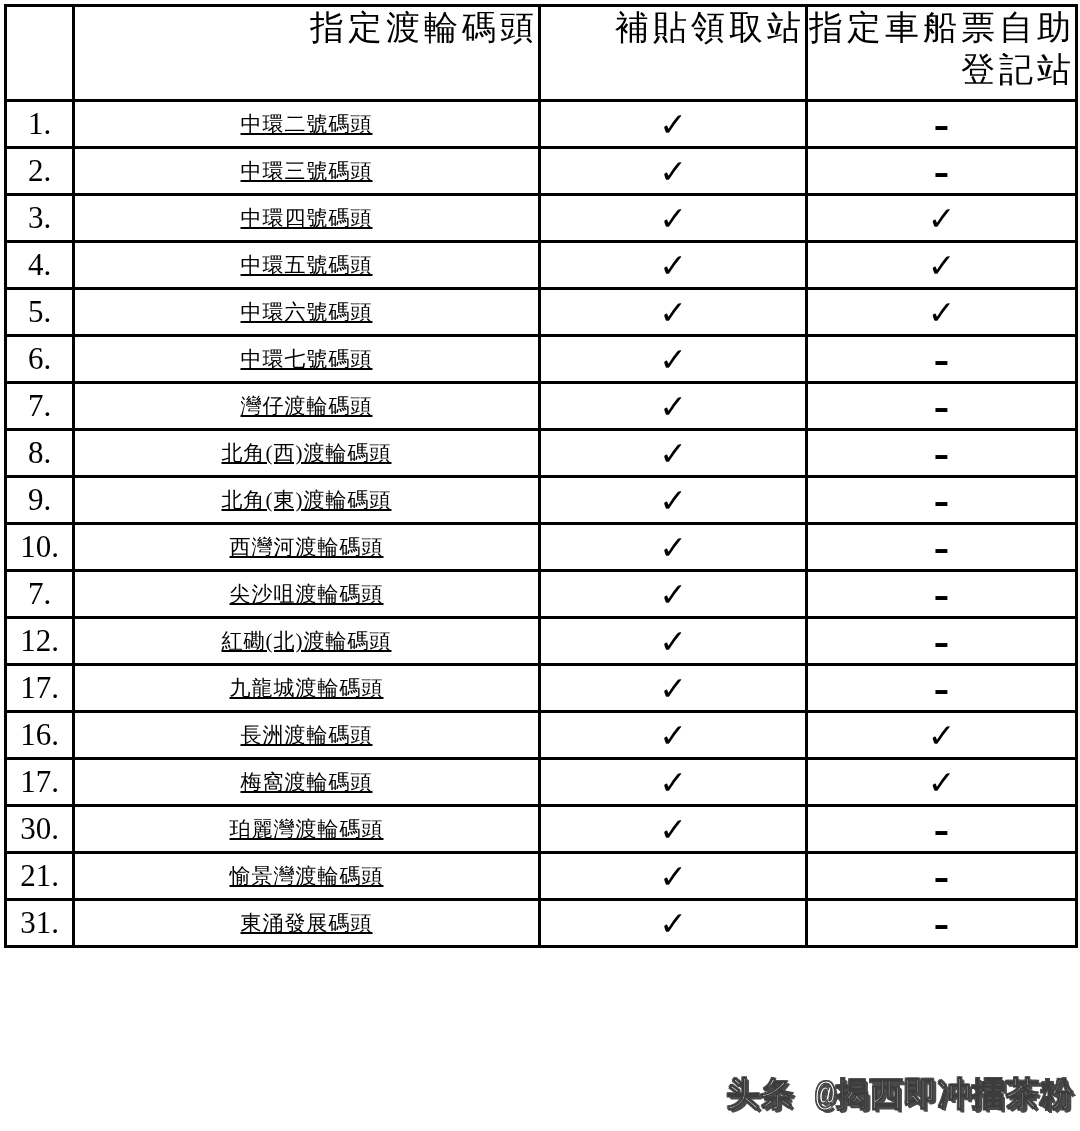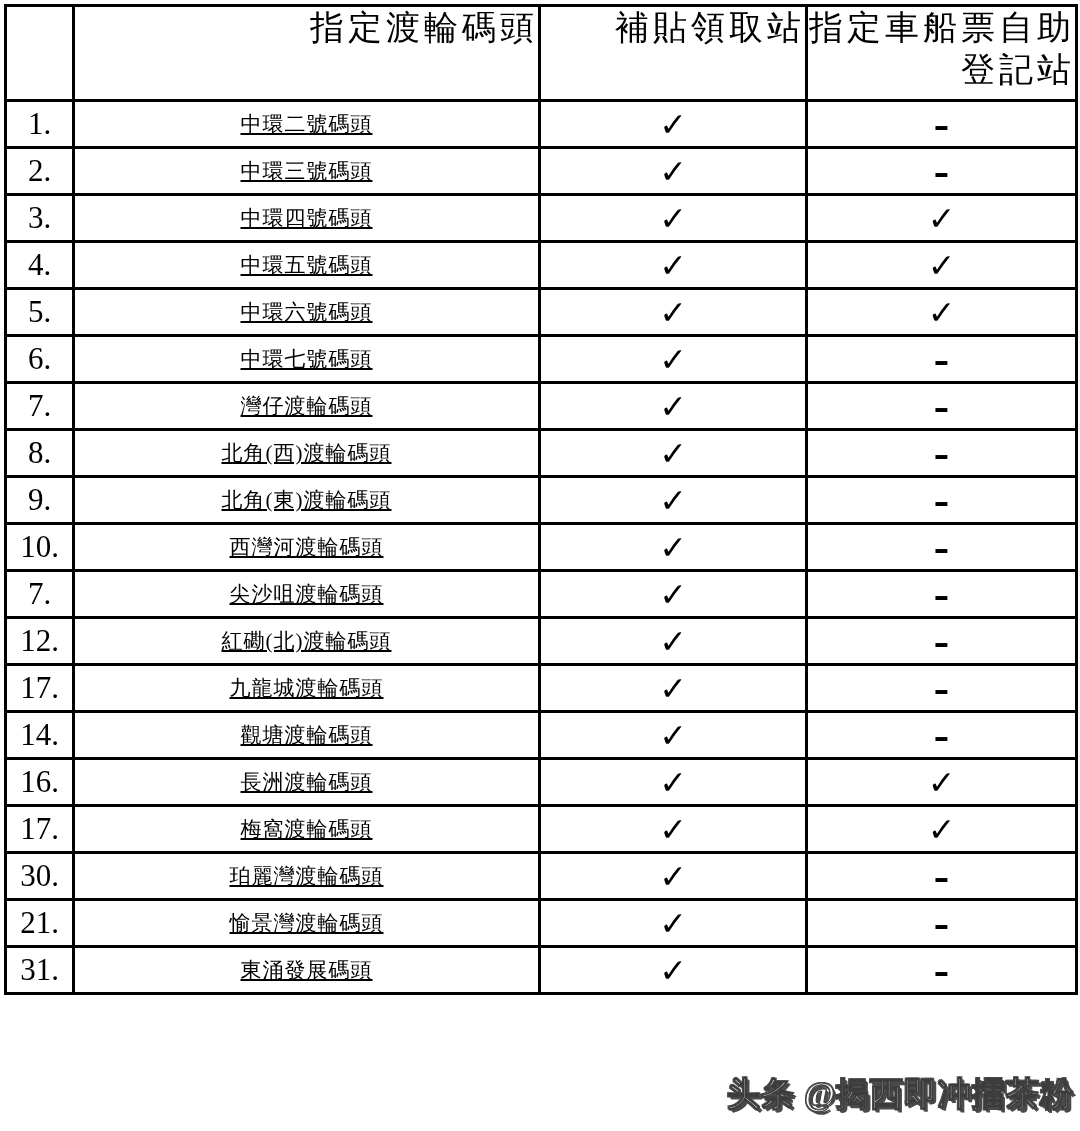--- a/index.html
+++ b/index.html
@@ -63,21 +63,21 @@
   .dash {
     font-family: "Liberation Serif", "DejaVu Serif", serif;
     font-weight: 700;
     font-size: 46px;
     line-height: 40px;
   }
   .watermark {
     position: absolute;
     top: 1072px;
     right: 6px;
-    font-family: Liberation Serif, serif;
+    font-family: Liberation Mono, monospace;
     font-weight: 700;
     font-size: 33px;
     letter-spacing: 1px;
     white-space: nowrap;
     color: #ffffff;
     -webkit-text-stroke: 1px #3c3c3c;
     text-shadow:
       3px 3px 0 #4a4a4a,
       -1px -1px 0 #555555,
       1px -1px 0 #555555,
@@ -289,34 +289,20 @@
     </td>
     <td class="c-mark">
       <span class="check">✓</span>
     </td>
     <td class="c-mark">
       <span class="dash">-</span>
     </td>
   </tr>
       <tr>
     <td class="c-no">
-      <span>14.</span>
-    </td>
-    <td class="c-pier">
-      <span>觀塘渡輪碼頭</span>
-    </td>
-    <td class="c-mark">
-      <span class="check">✓</span>
-    </td>
-    <td class="c-mark">
-      <span class="dash">-</span>
-    </td>
-  </tr>
-      <tr>
-    <td class="c-no">
       <span>16.</span>
     </td>
     <td class="c-pier">
       <span>長洲渡輪碼頭</span>
     </td>
     <td class="c-mark">
       <span class="check">✓</span>
     </td>
     <td class="c-mark">
       <span class="check">✓</span>

